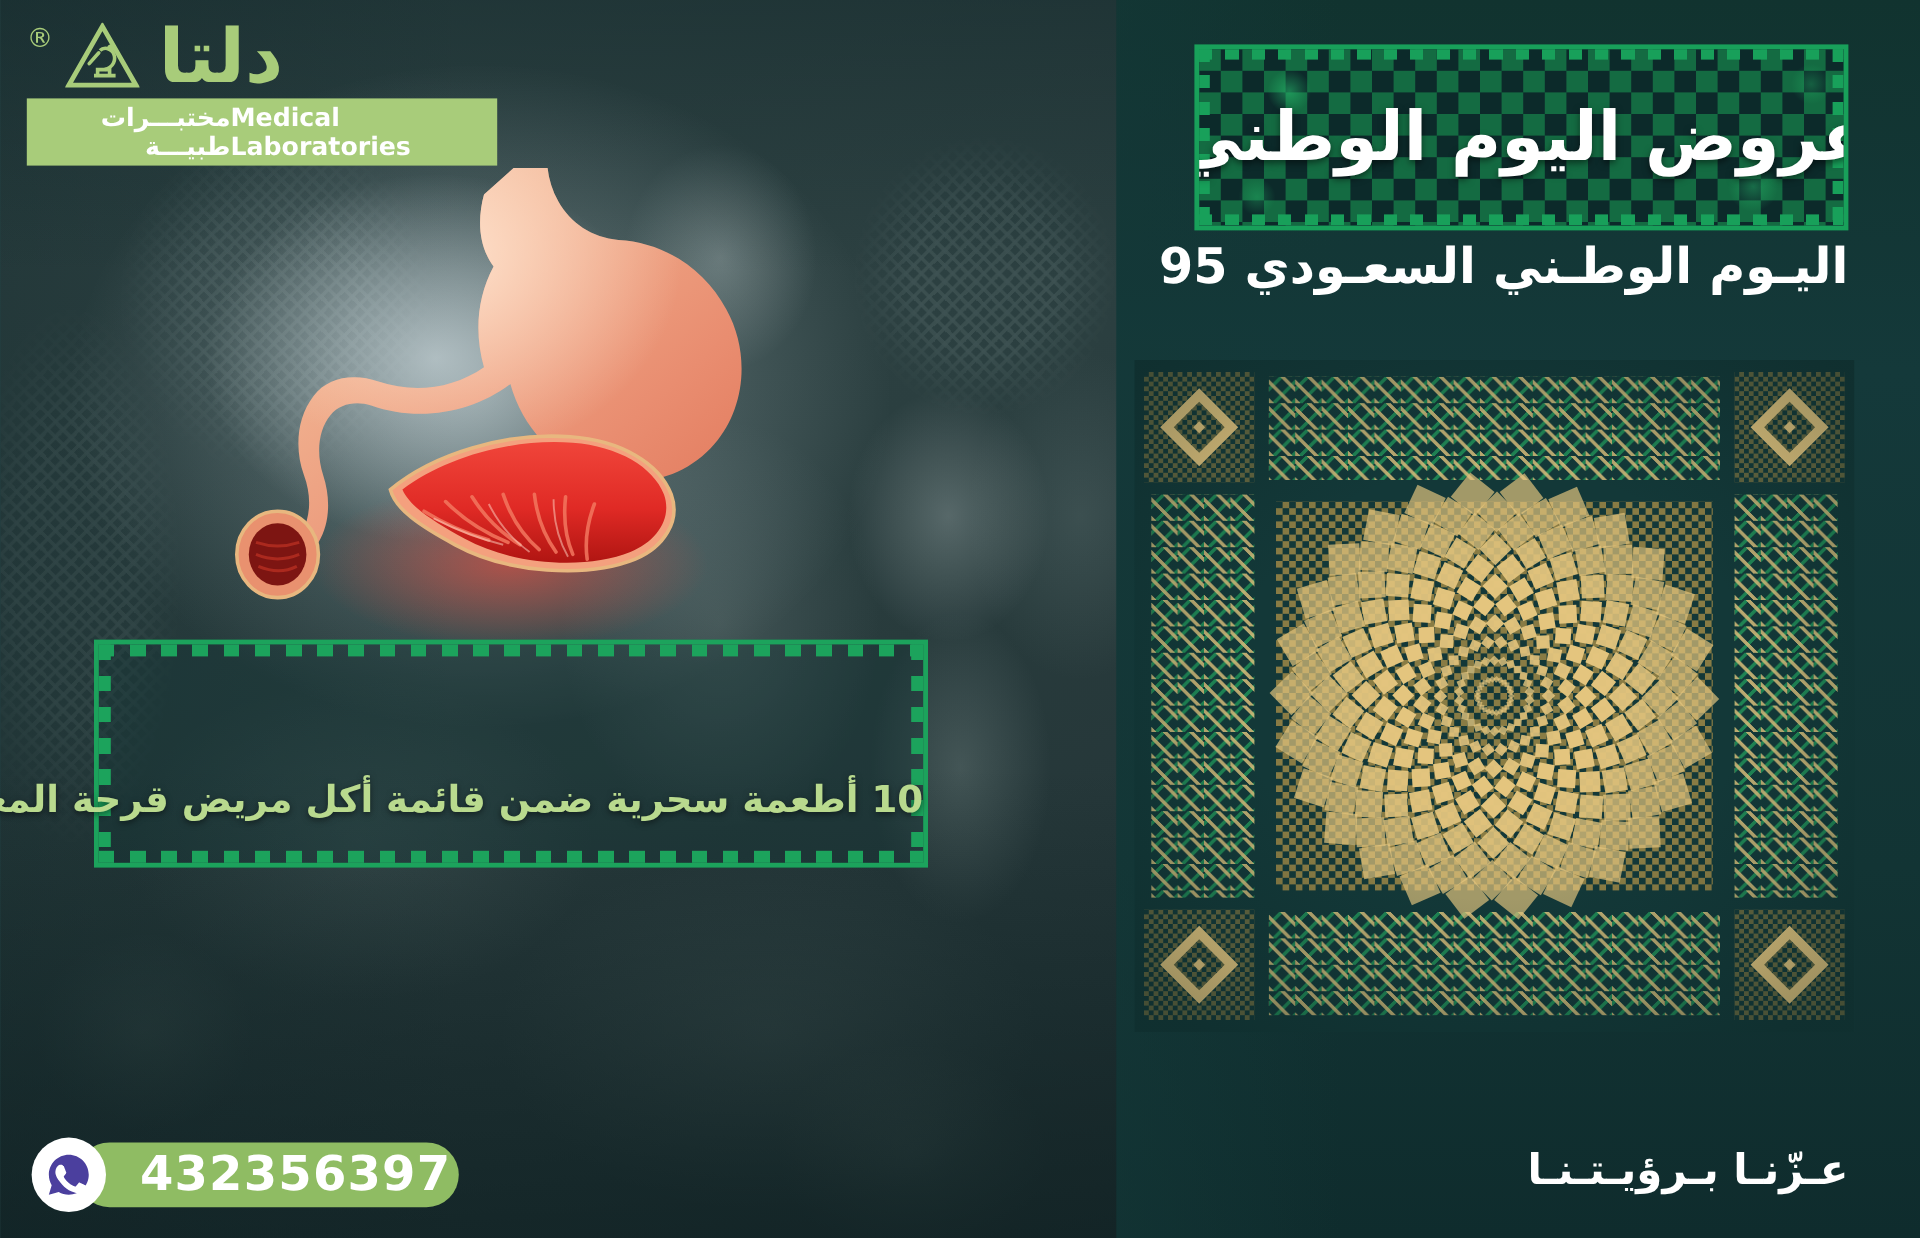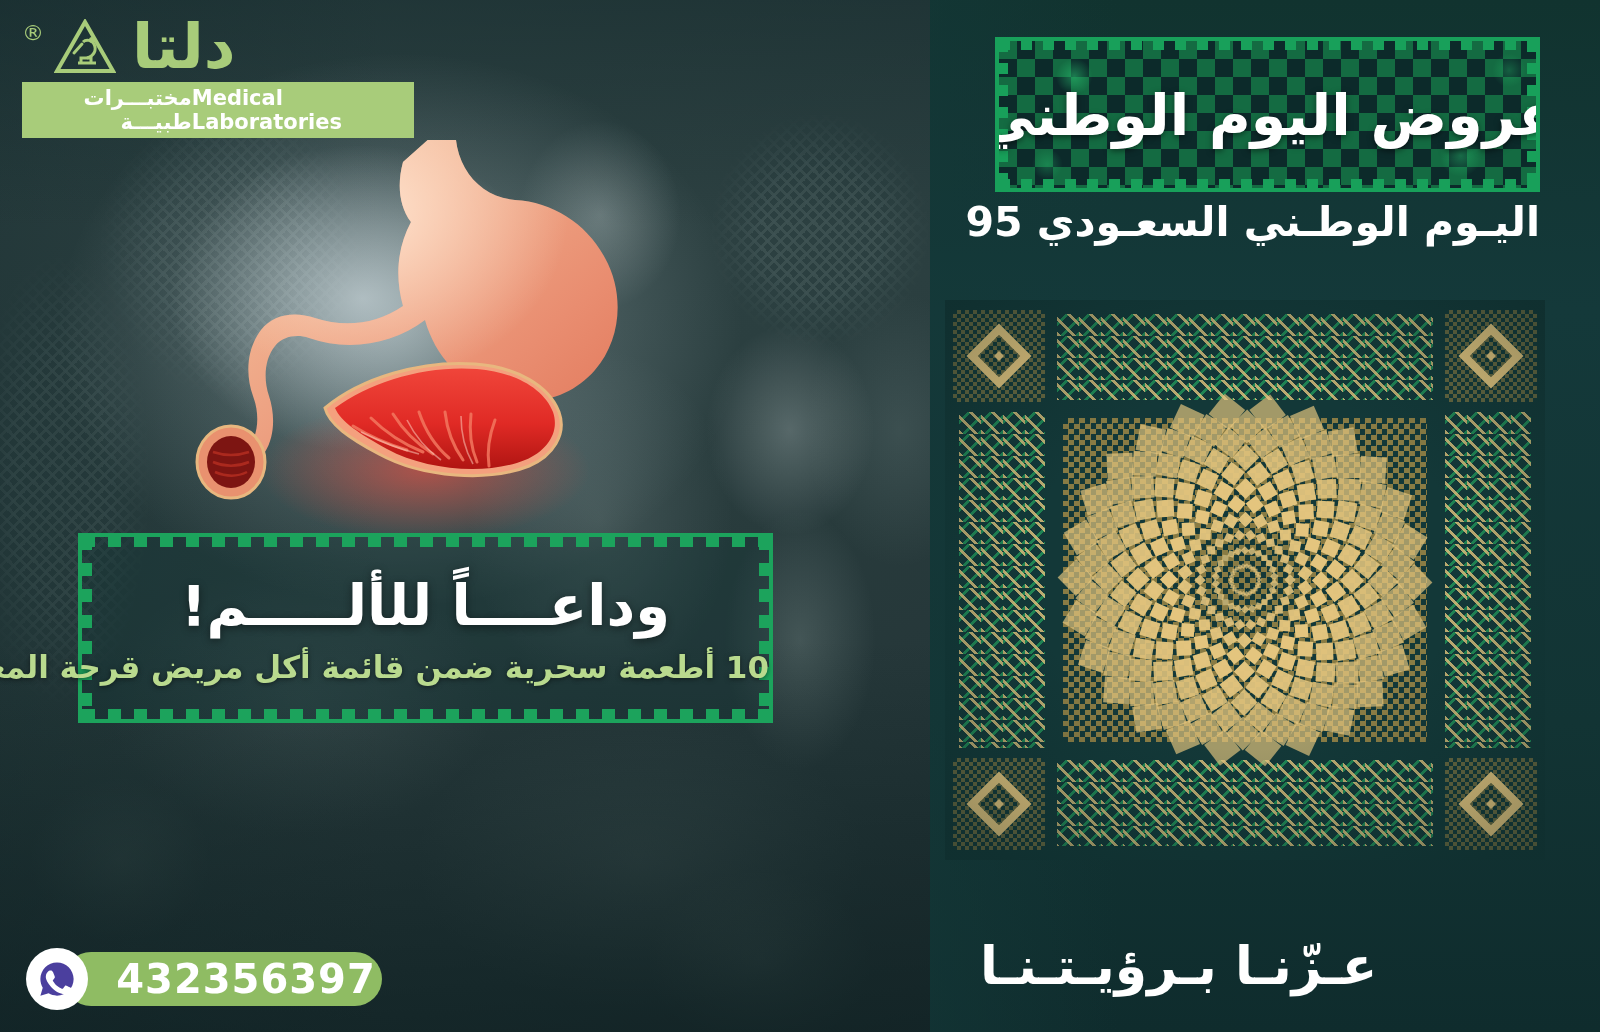--- a/index.html
+++ b/index.html
@@ -176,22 +176,22 @@
     transform:translate(-50%,-50%);
   }
   .rosette .sq {
     position:absolute; left:50%; top:50%;
     background:#e8cd8c;
   }
 
   
   .nd-slogan {
     position:absolute; bottom:36px; right:60px; width:560px;
-    text-align:left; color:#ffffff;
-    font-size:52px; font-weight:bold; letter-spacing:2px; white-space:nowrap;
+    text-align:right; color:#ffffff;
+    font-size:35px; font-weight:bold; letter-spacing:2px; white-space:nowrap;
   }
 
   
   .logo { position:absolute; top:16px; left:14px; width:400px; }
   .logo-row1 {
     display:flex; align-items:center; gap:10px; direction:ltr;
     padding-left:8px;
   }
   .logo-delta-en {
     font-size:62px; font-weight:bold; color:#a8cc7a; line-height:1;
@@ -700,21 +700,20 @@
         <path d="M40 332 c12 5 22 5 32 0"></path>
       </g>
     </svg>
   </div>
 
   <div class="msg-box">
     <div class="t-top"></div>
     <div class="t-bottom"></div>
     <div class="t-left"></div>
     <div class="t-right"></div>
-    <div class="msg-head">وداعــــاً للألـــــم!</div>
     <div class="msg-sub">10 أطعمة سحرية ضمن قائمة أكل مريض قرحة المعدة</div>
   </div>
 
   <div class="contact">
     <div class="contact-row">
       <div class="phone-pill">
         <span class="phone-num">432356397</span>
       </div>
       <div class="wa-circle">
         <svg viewBox="0 0 48 48" aria-hidden="true">

